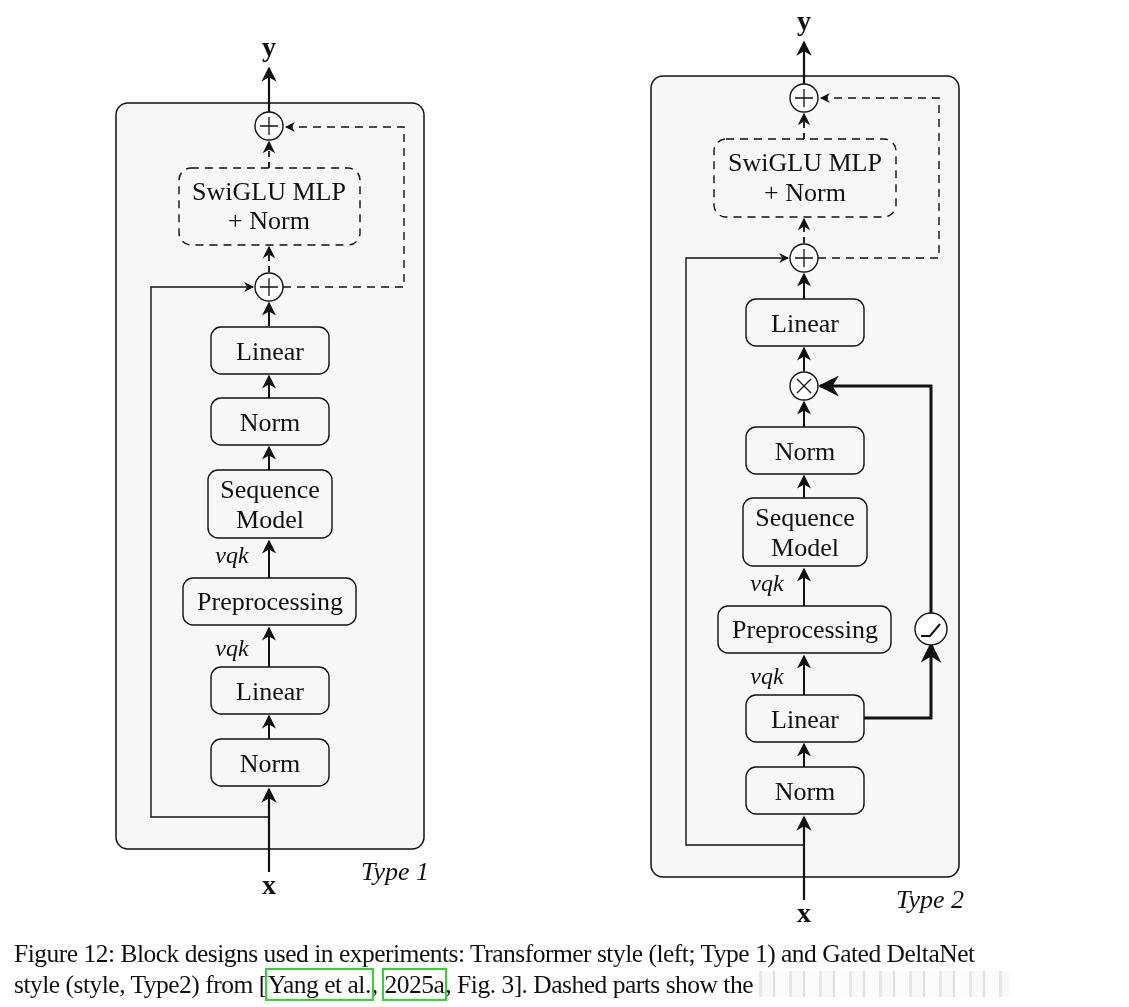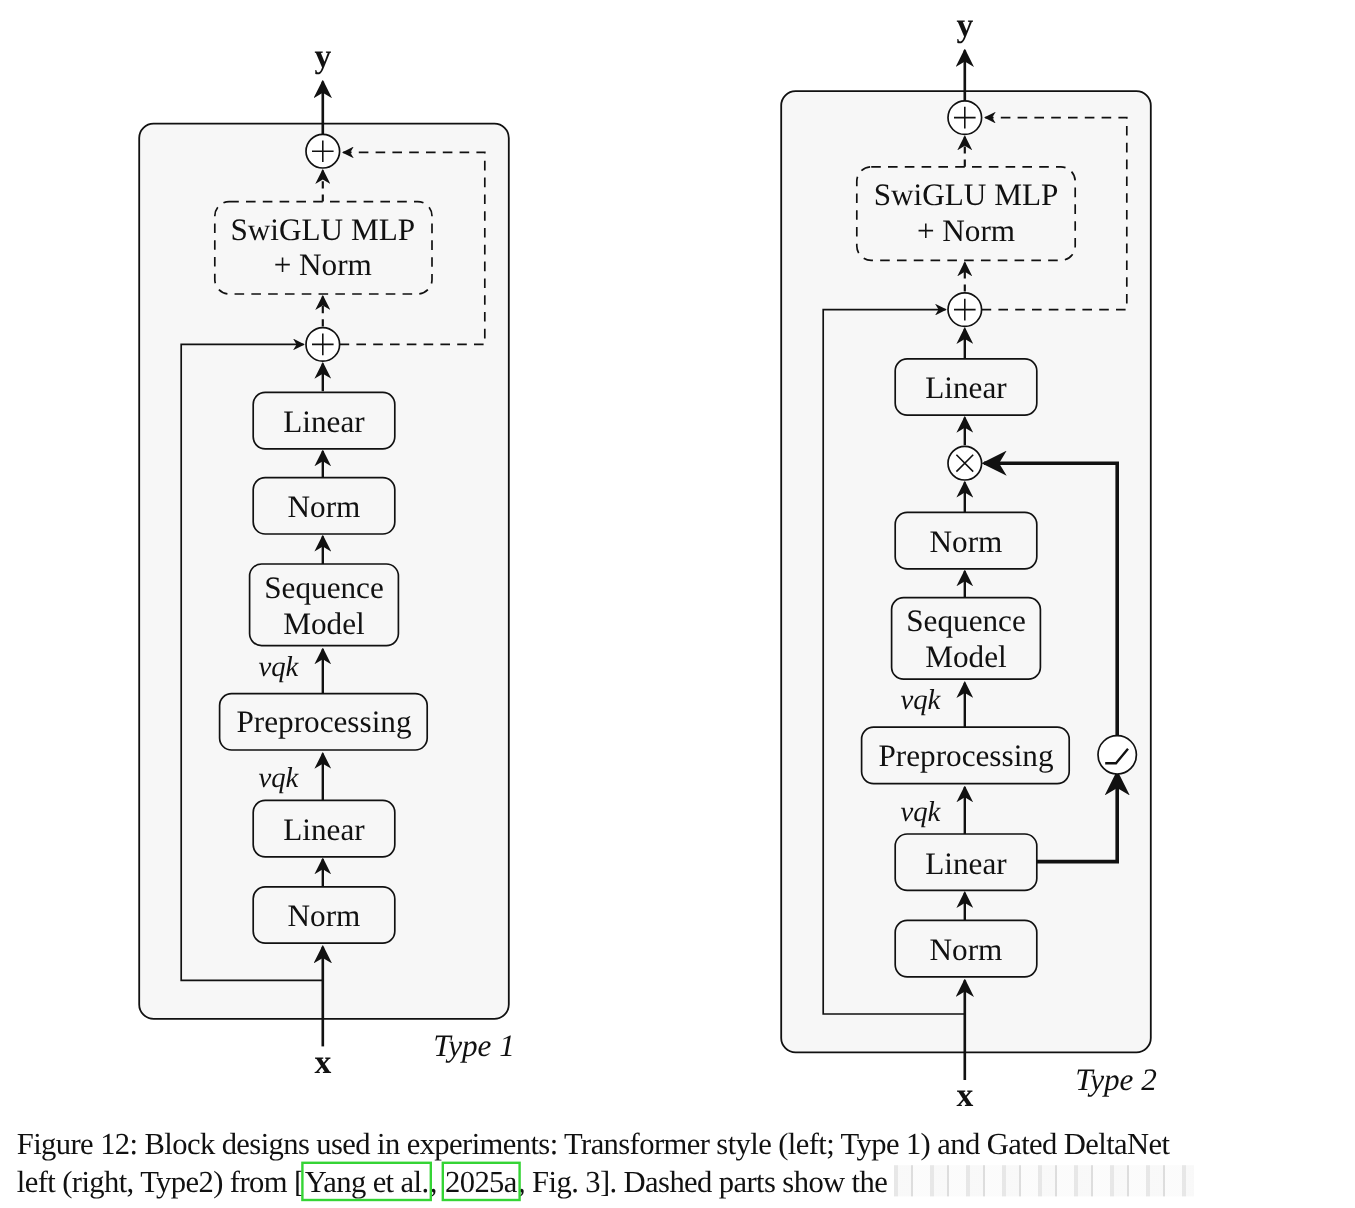--- a/index.html
+++ b/index.html
@@ -140,14 +140,14 @@
     <text class="lbl" x="805" y="800" font-size="26" text-anchor="middle">Norm</text>
 
     <line x1="804" y1="900" x2="804" y2="817" stroke="#111" stroke-width="2.2" marker-end="url(#ah)"></line>
     <text class="lbl" x="804" y="922" font-size="28" font-weight="bold" text-anchor="middle">x</text>
     <text class="lbl" x="930" y="908" font-size="26" font-style="italic" text-anchor="middle">Type 2</text>
   </g>
 </svg>
 
 <div class="caption">
   <span class="line">Figure 12: Block designs used in experiments: Transformer style (left; Type 1) and Gated DeltaNet</span>
-  <span class="line"><span>left (right, Type2) from [</span><a class="cite">Yang et al.</a><span>,</span> <a class="cite">2025a</a><span>, Fig. 3]. Dashed parts show the</span> <span class="blur"></span></span>
+  <span class="line"><span>style (style, Type2) from [</span><a class="cite">Yang et al.</a><span>,</span> <a class="cite">2025a</a><span>, Fig. 3]. Dashed parts show the</span> <span class="blur"></span></span>
 </div>
 
 </body></html>

